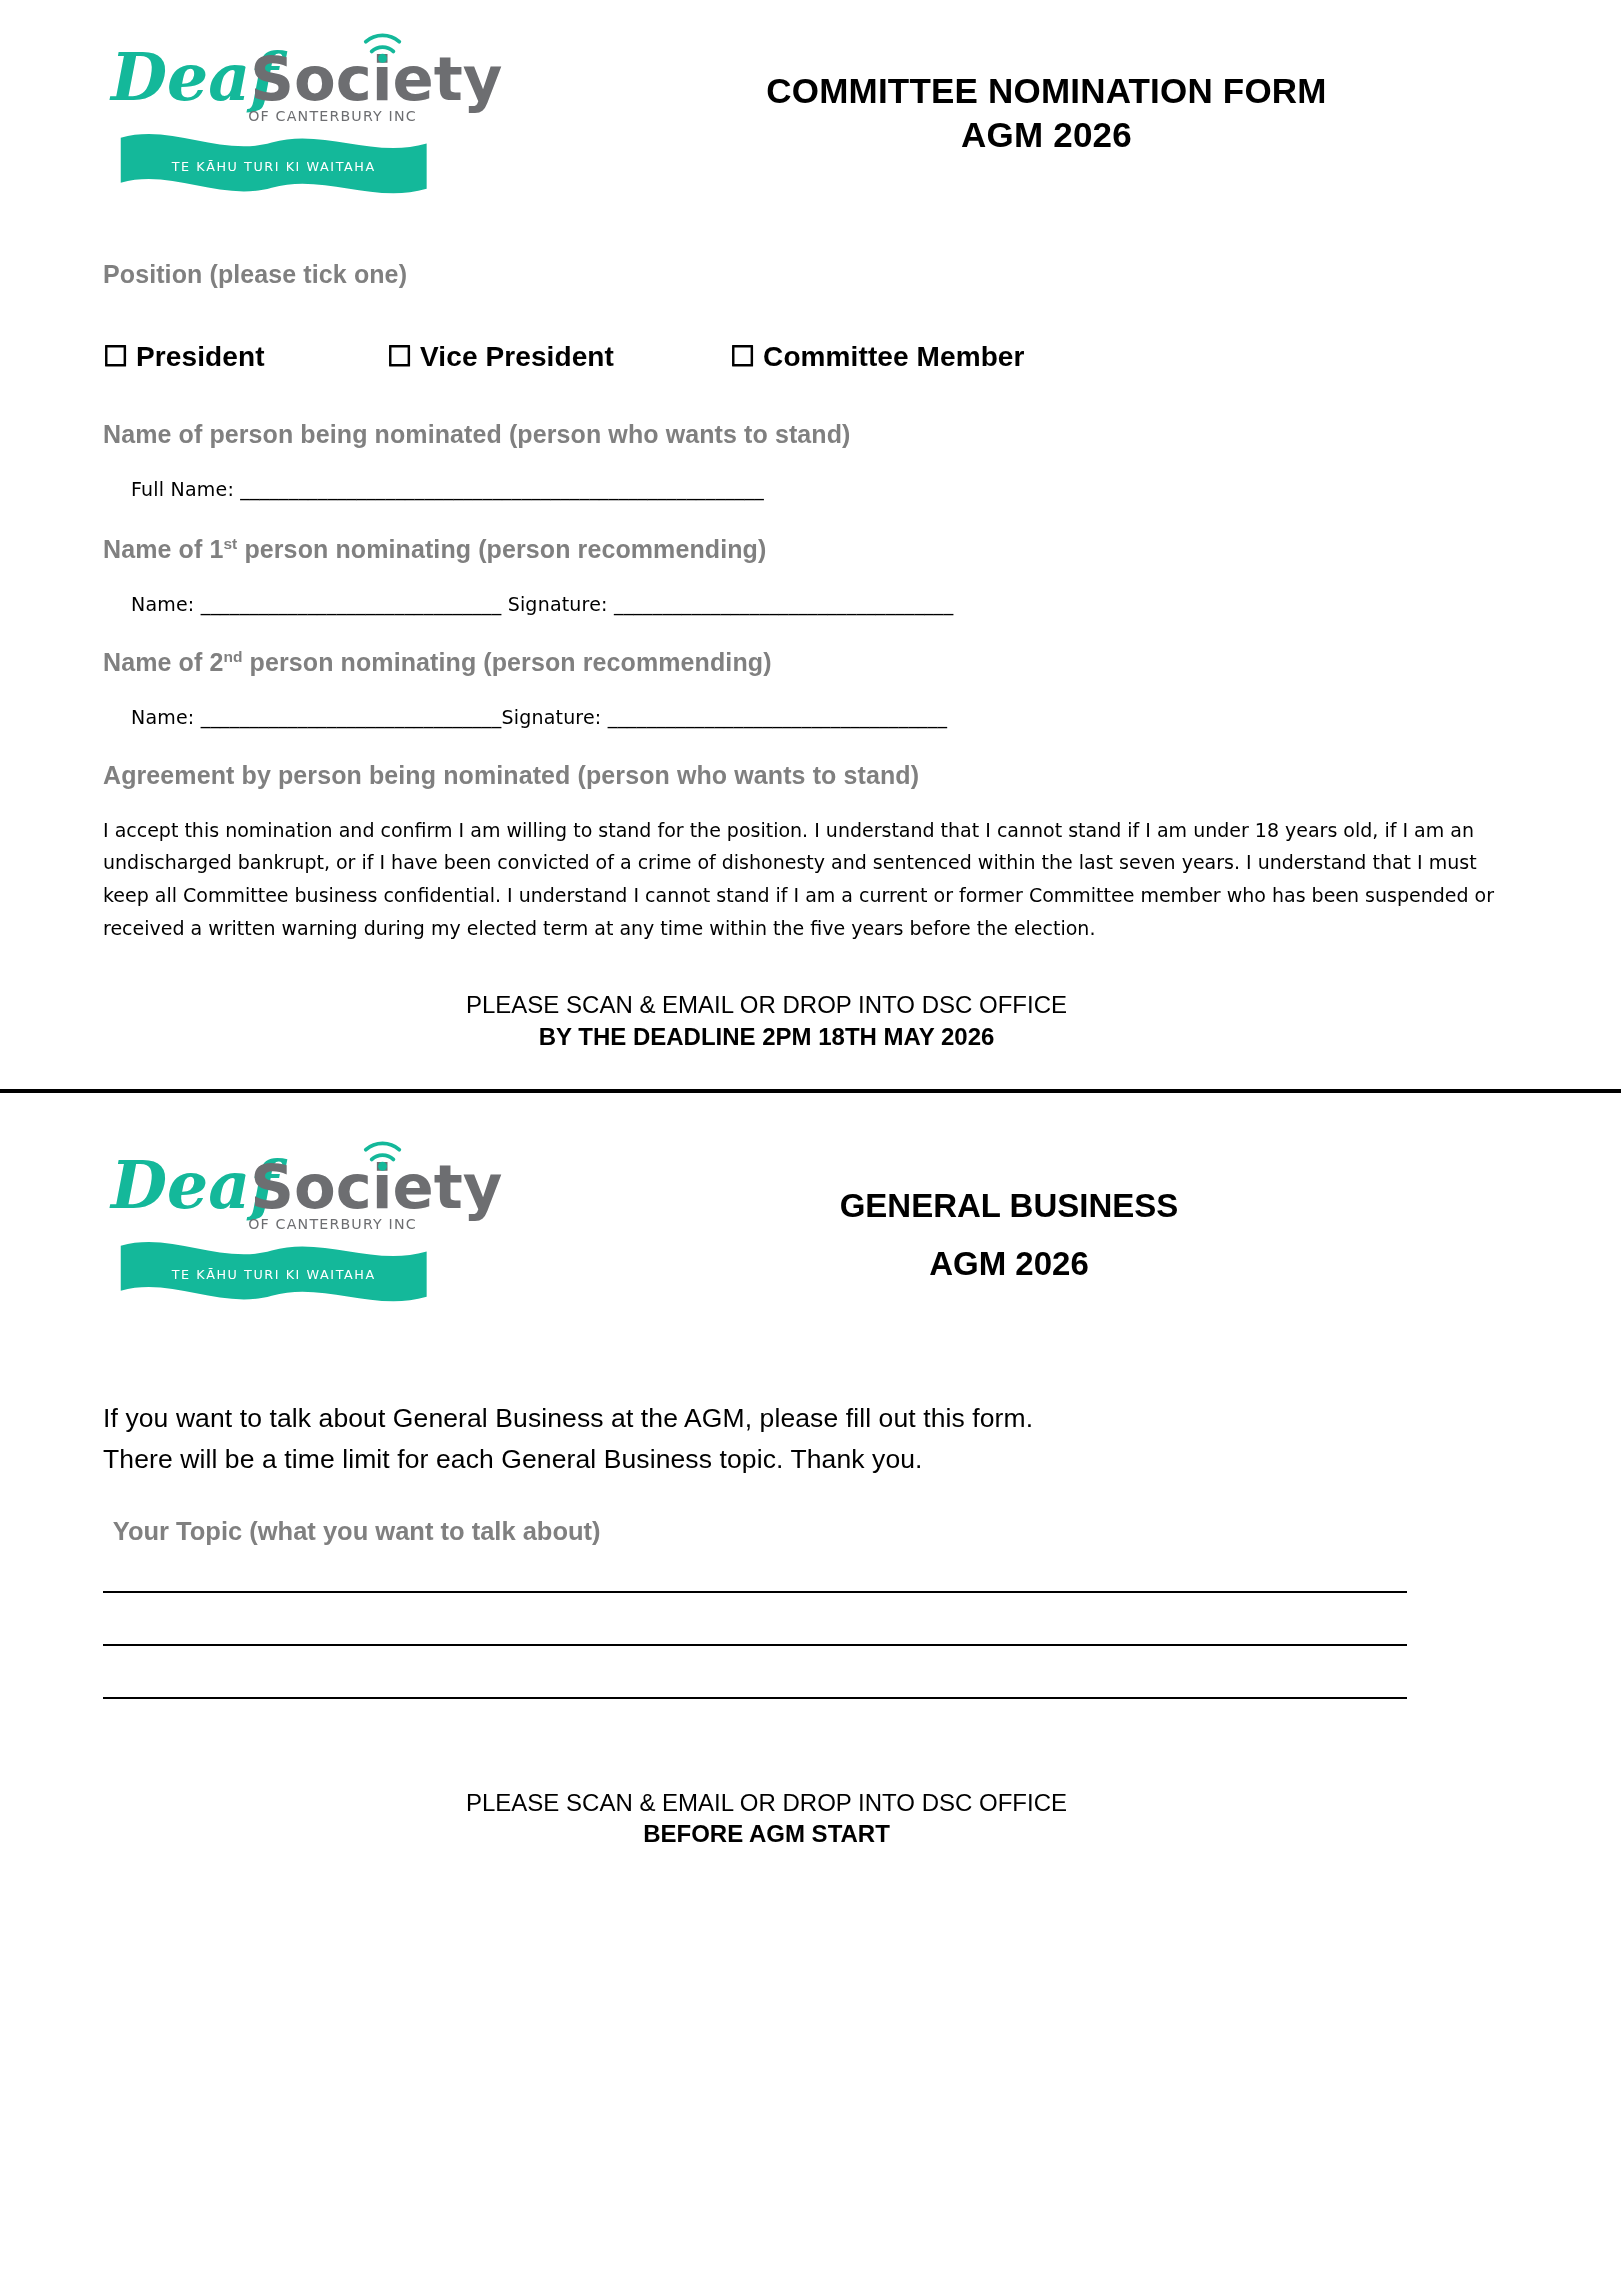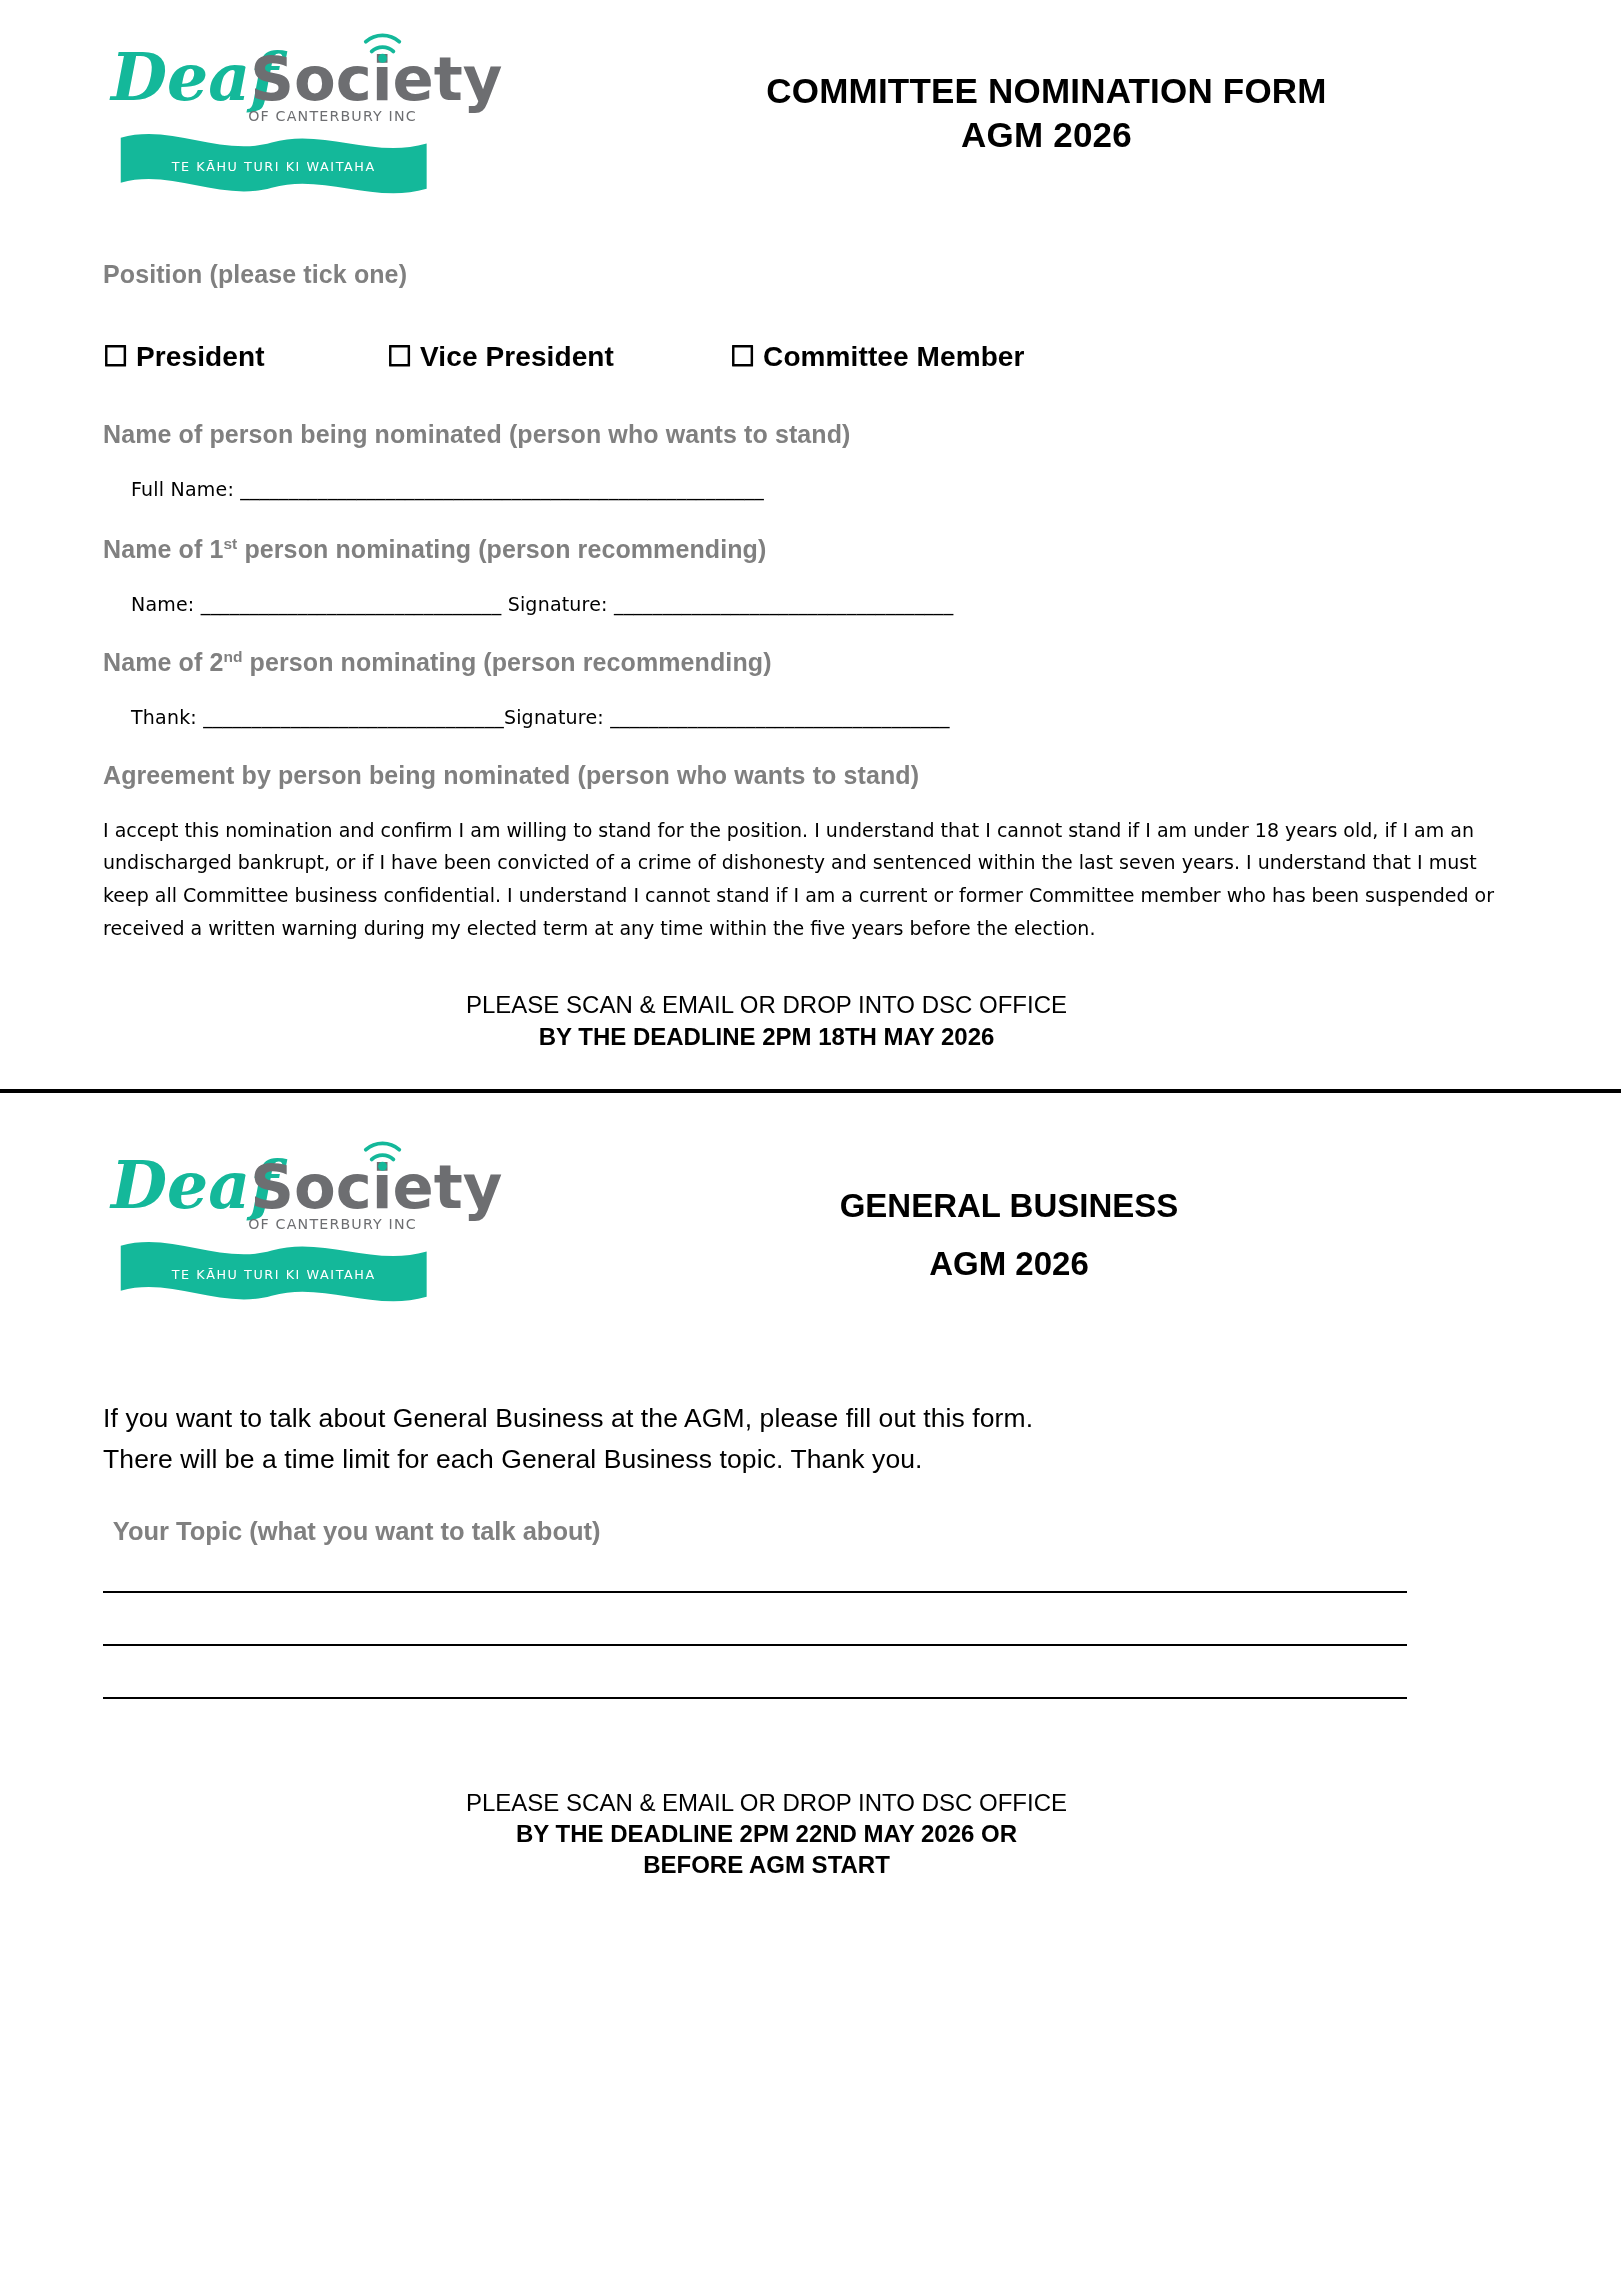--- a/index.html
+++ b/index.html
@@ -183,21 +183,21 @@
     <div class="sec-heading" style="margin-top: 35px;">
       <span>Name of 1</span><sup>st</sup><span> person nominating (person recommending)</span>
     </div>
 
     <div class="field-line" style="margin-top: 29px;">Name: _______________________________  Signature: ___________________________________</div>
 
     <div class="sec-heading" style="margin-top: 33px;">
       <span>Name of 2</span><sup>nd</sup><span>  person nominating (person recommending)</span>
     </div>
 
-    <div class="field-line" style="margin-top: 29px;">Thank: _______________________________Signature: ___________________________________</div>
+    <div class="field-line" style="margin-top: 29px;">Name: _______________________________Signature: ___________________________________</div>
 
     <div class="sec-heading" style="margin-top: 33px;">Agreement by person being nominated (person who wants to stand)</div>
 
     <div class="body-para" style="margin-top: 23.5px; width: 1411px;">I accept this nomination and confirm I am willing to stand for the position.  I understand that I cannot stand if I am under 18 years old, if I am an undischarged bankrupt, or if I have been convicted of a crime of dishonesty and sentenced within the last seven years. I understand that I must keep all Committee business confidential.  I understand I cannot stand if I am a current or former Committee member who has been suspended or received a written warning during my elected term at any time within the five years before the election.</div>
 
     <div class="footer-block" style="margin-top: 45px; padding-right: 88px;">
       <div>PLEASE SCAN &amp; EMAIL OR DROP INTO DSC OFFICE</div>
       <div class="b">BY THE DEADLINE 2PM 18TH MAY 2026</div>
     </div>
   </div>
@@ -240,18 +240,17 @@
 
 
     <div class="p2-label" style="margin-top: 37px; padding-left: 9.8px;">Your Topic (what you want to talk about)</div>
 
     <div class="blank-rule" style="margin-top: 45px; width: 1304px;"></div>
     <div class="blank-rule" style="margin-top: 51px; width: 1304px;"></div>
     <div class="blank-rule" style="margin-top: 51px; width: 1304px;"></div>
 
     <div class="footer-block" style="margin-top: 88px; padding-right: 88px;">
       <div>PLEASE SCAN &amp; EMAIL OR DROP INTO DSC OFFICE</div>
-      <div class="b">BY THE DEADLINE 2PM 22ND MAY 2026 OR</div>
       <div class="b">BEFORE AGM START</div>
     </div>
   </div>
 </div>
 
 
 </body></html>

